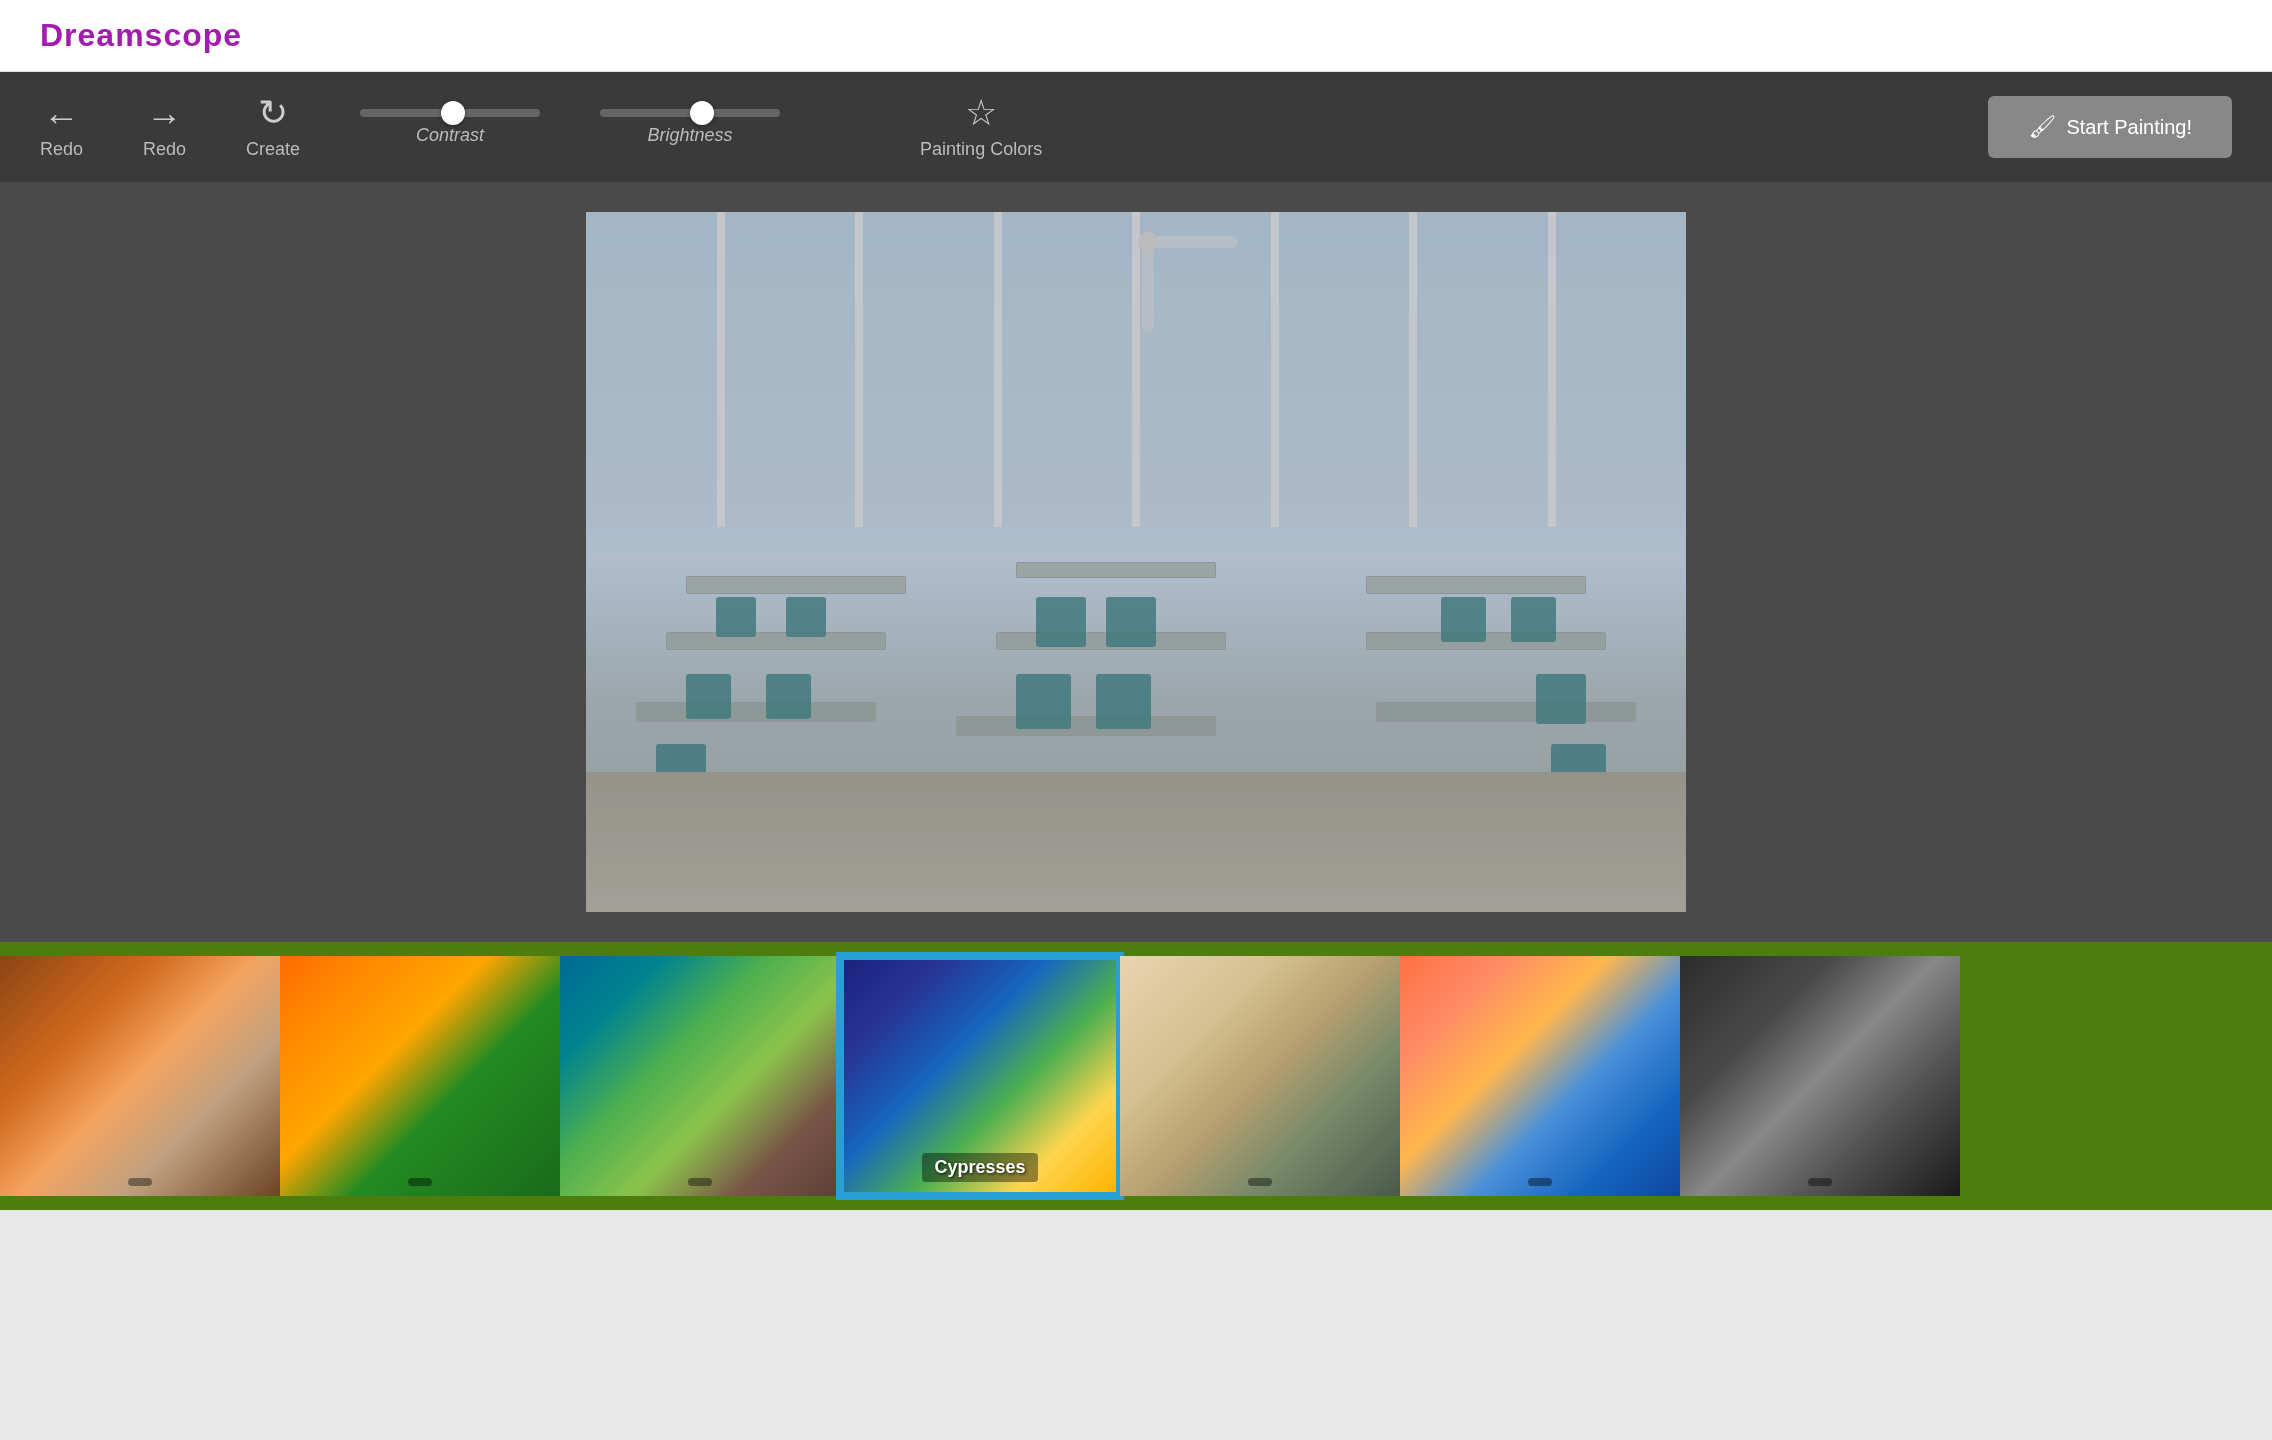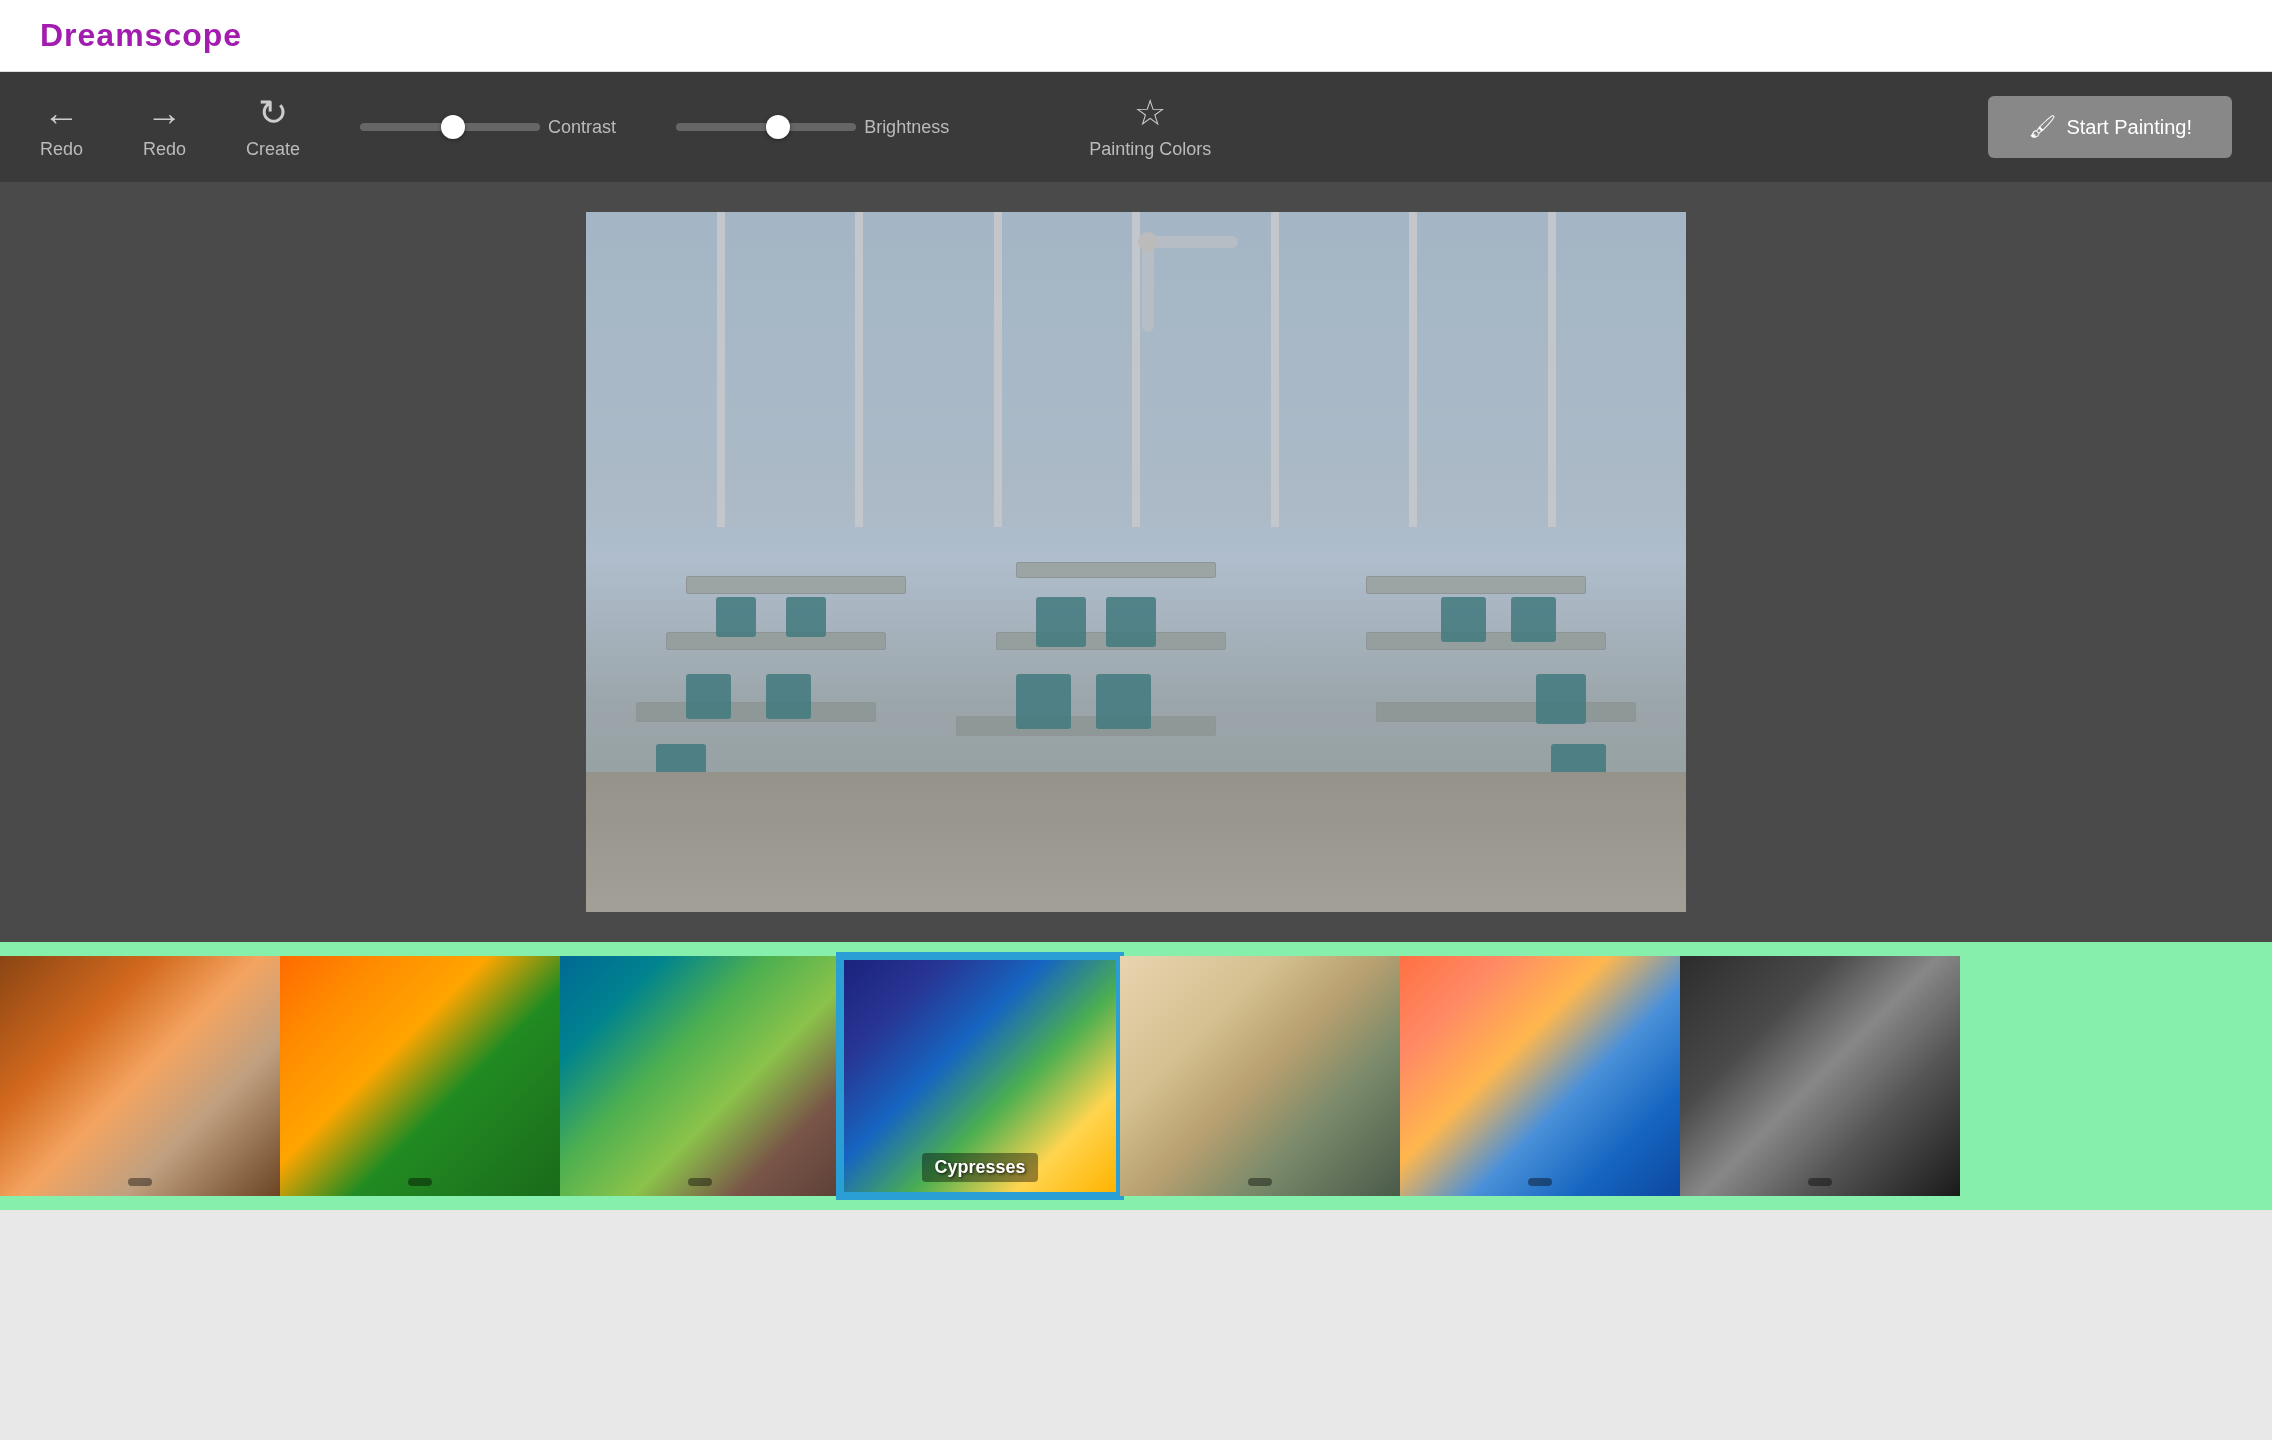--- a/index.html
+++ b/index.html
@@ -70,23 +70,24 @@
     .toolbar-icon {
       font-size: 36px;
       line-height: 1;
     }
     .toolbar-label {
       font-size: 18px;
       color: #bbb;
     }
     .slider-control {
       display: flex;
-      flex-direction: row;
+      flex-direction: column;
       align-items: center;
       gap: 8px;
+      font-style: italic;
     }
     .slider-track {
       width: 180px;
       height: 8px;
       background: #666;
       border-radius: 4px;
       position: relative;
       display: flex;
       align-items: center;
     }
@@ -201,21 +202,21 @@
     }
     .chair {
       position: absolute;
       background: #4a8a8a;
       border-radius: 3px;
     }
 
     
     #styles-strip {
       display: flex;
-      background: #86efac;
+      background: #4d7c0f;
       padding: 14px 0;
       overflow-x: hidden;
       gap: 0;
     }
     .style-thumb {
       flex-shrink: 0;
       width: 280px;
       height: 240px;
       cursor: pointer;
       position: relative;

